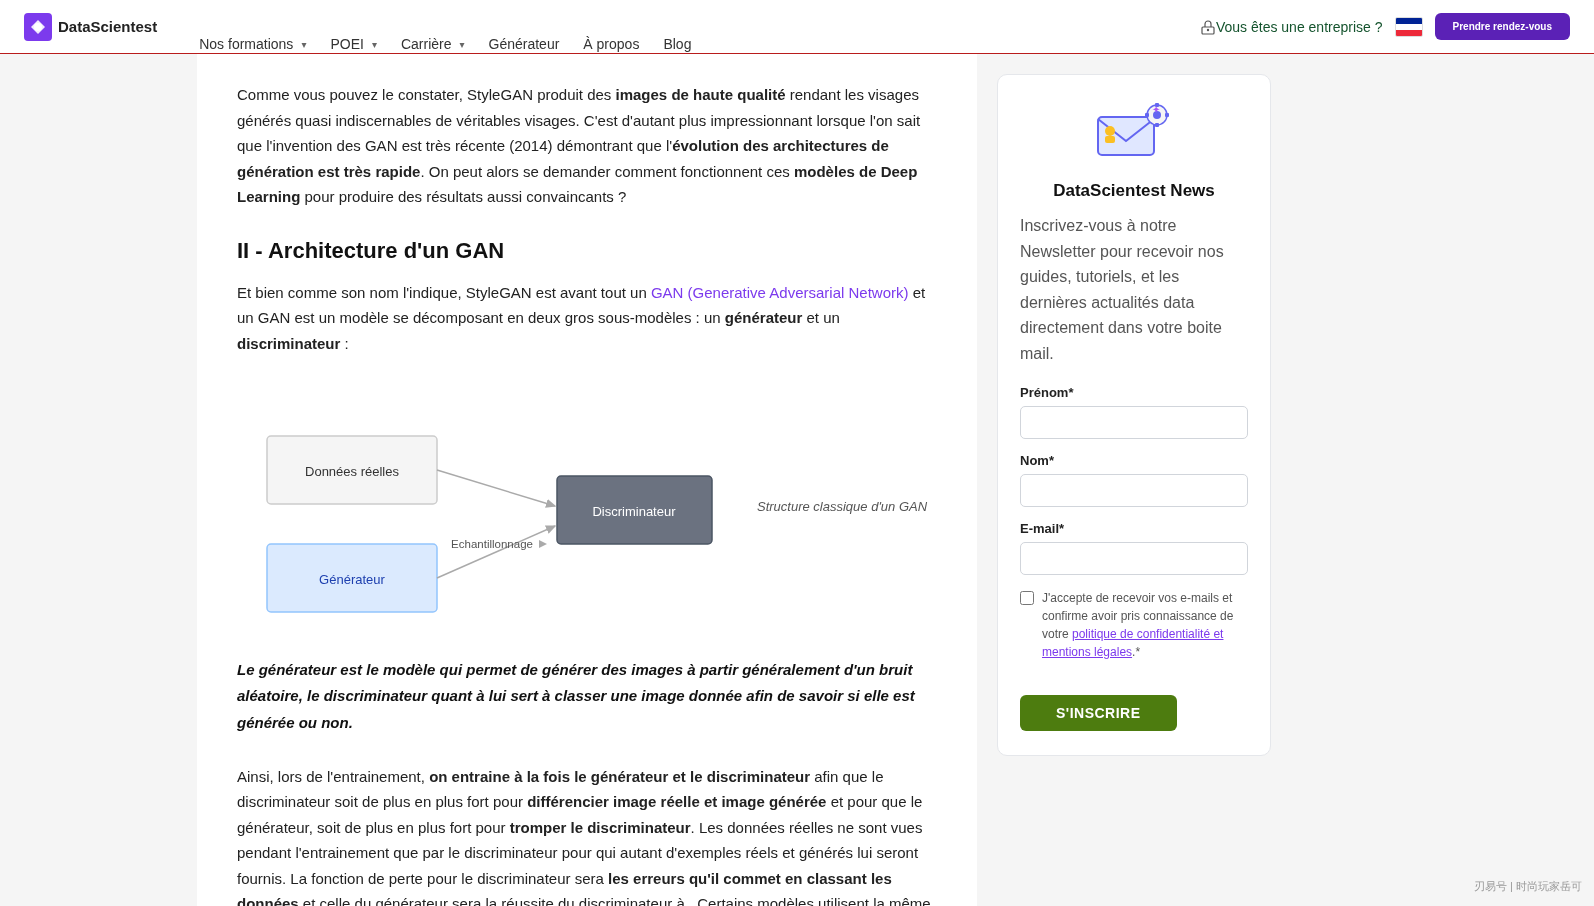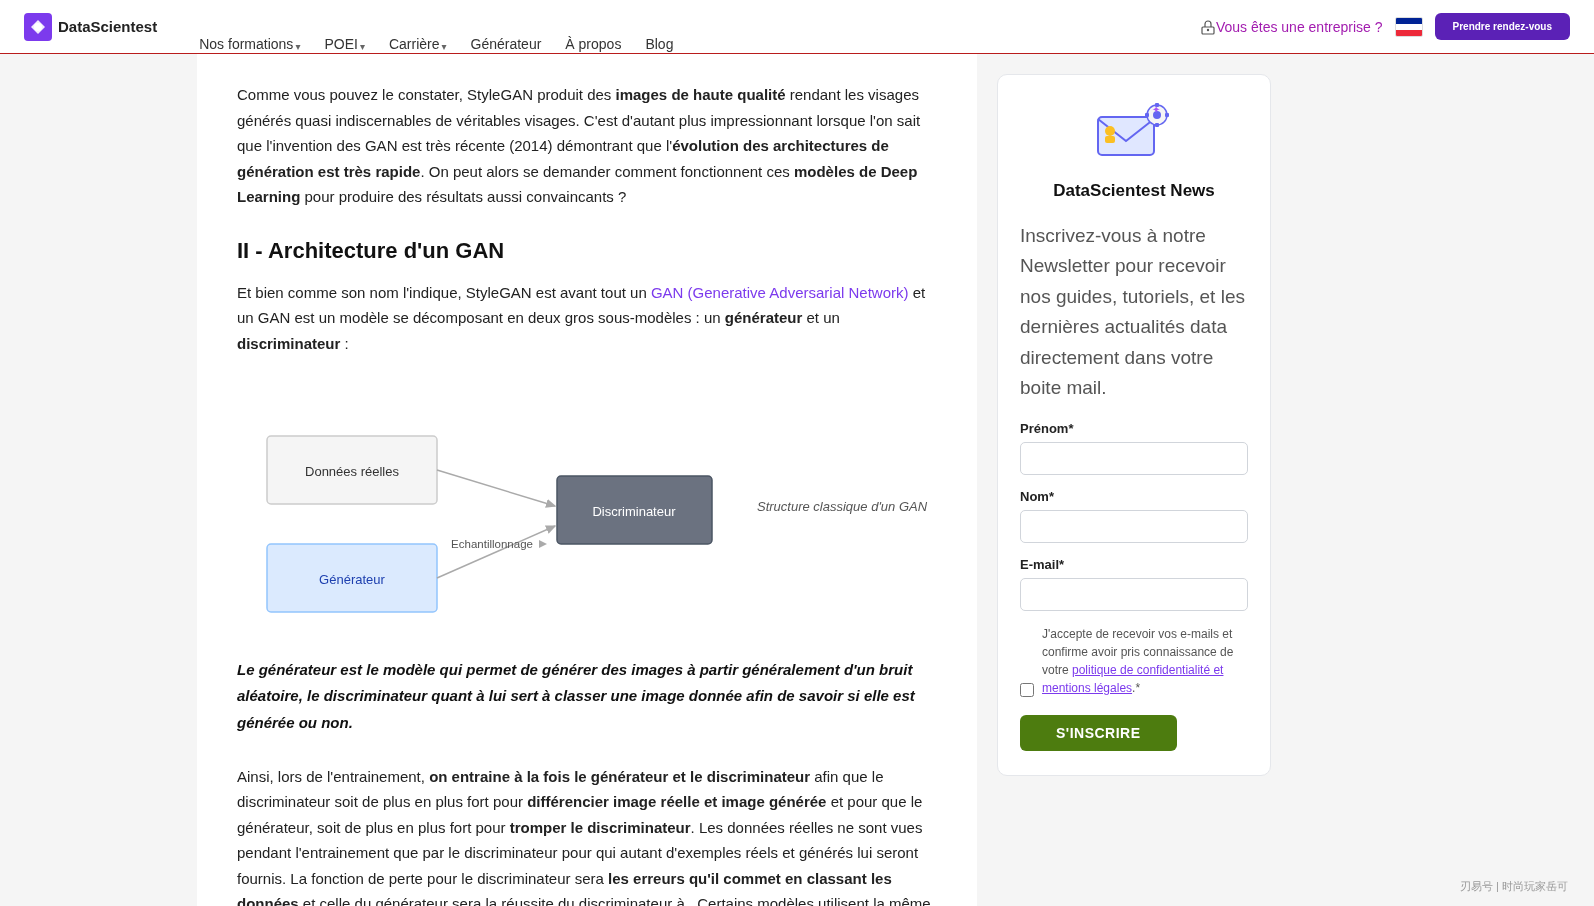--- a/index.html
+++ b/index.html
@@ -7,24 +7,24 @@
 
     
     nav {
       position: fixed; top: 0; left: 0; right: 0; height: 54px;
       background: #fff; border-bottom: 1px solid #b91c1c;
       display: flex; align-items: center; padding: 0 24px; gap: 8px; z-index: 100;
     }
     .nav-logo { display: flex; align-items: center; gap: 6px; margin-right: 24px; text-decoration: none; }
     .nav-logo-icon { width: 28px; height: 28px; }
     .nav-links { display: flex; align-items: center; gap: 4px; flex: 1; }
-    .nav-item { display: flex; align-items: flex-end; gap: 2px; padding: 6px 10px; cursor: pointer; font-size: 14px; color: #333; border-radius: 4px; white-space: nowrap; margin-top: 35px; }
+    .nav-item { display: flex; align-items: center; gap: 8px; padding: 6px 10px; cursor: pointer; font-size: 14px; color: #333; border-radius: 4px; white-space: nowrap; margin-top: 35px; }
     .nav-chevron { font-size: 10px; color: #666; }
     .nav-right { display: flex; align-items: center; gap: 12px; margin-left: auto; }
-    .nav-enterprise { display: flex; align-items: center; gap: 0; font-size: 14px; color: #a21caf; cursor: pointer; }
+    .nav-enterprise { display: flex; align-items: center; gap: 0; font-size: 14px; color: #14532d; cursor: pointer; }
     .nav-flag { width: 28px; height: 20px; border: 1px solid #ddd; border-radius: 2px; overflow: hidden; display: flex; flex-direction: column; }
     .flag-blue { flex: 1; background: #002395; }
     .flag-white { flex: 1; background: #fff; }
     .flag-red { flex: 1; background: #ED2939; }
     .nav-cta {
       background: #5b21b6; color: #fff; padding: 8px 18px; border-radius: 6px;
       font-size: 10px; font-weight: 600; cursor: pointer; border: none; white-space: nowrap;
     }
 
     
@@ -47,37 +47,37 @@
     .diagram-svg-container { background: #fff; border: none; }
     .diagram-caption { font-size: 13px; color: #555; font-style: italic; margin-top: 8px; text-align: left; }
 
     
     .quote-block { font-size: 15px; line-height: 1.75; font-style: italic; font-weight: 700; color: #111; margin: 20px 0 28px; }
 
     
     .sidebar-card { background: #fff; border: 1px solid #e5e7eb; border-radius: 10px; padding: 24px 22px; }
     .sidebar-icon-wrapper { display: flex; justify-content: center; margin-bottom: 14px; }
     .sidebar-icon { width: 80px; height: 68px; }
-    .sidebar-title { font-size: 17px; font-weight: 700; color: #111; margin-bottom: 20px; text-align: center; }
-    .sidebar-desc { font-size: 19px; color: #555; line-height: 1.6; margin-bottom: 18px; text-align: left; }
+    .sidebar-title { font-size: 17px; font-weight: 700; color: #111; margin-bottom: 12px; text-align: center; }
+    .sidebar-desc { font-size: 16px; color: #555; line-height: 1.6; margin-bottom: 18px; text-align: left; }
     .sidebar-label { font-size: 13px; font-weight: 600; color: #222; margin-bottom: 6px; }
     .sidebar-input {
       width: 100%; border: 1px solid #d1d5db; border-radius: 5px;
       padding: 8px 10px; font-size: 13px; color: #222; margin-bottom: 14px; outline: none;
     }
-    .sidebar-checkbox-row { display: flex; align-items: flex-end; gap: 8px; margin-bottom: 18px; }
+    .sidebar-checkbox-row { display: flex; align-items: flex-start; gap: 8px; margin-bottom: 34px; }
     .sidebar-checkbox { width: 14px; height: 14px; min-width: 14px; margin-top: 2px; accent-color: #7c3aed; cursor: pointer; }
     .sidebar-checkbox-label { font-size: 12px; color: #555; line-height: 1.5; }
     .sidebar-checkbox-label a { color: #7c3aed; }
     .sidebar-submit {
       background: #4d7c0f; color: #fff; border: none; padding: 10px 36px;
       border-radius: 6px; font-size: 14px; font-weight: 700; cursor: pointer; letter-spacing: 0.5px;
     }
 
-    .watermark { position: fixed; bottom: 12px; right: 26px; font-size: 11px; color: #999; margin-top: 32px; }
+    .watermark { position: fixed; bottom: 12px; right: 12px; font-size: 11px; color: #999; margin-top: 32px; }
   </style>
 </head>
 <body>
 
 <nav>
   <a class="nav-logo" href="#">
     <svg class="nav-logo-icon" viewBox="0 0 28 28" fill="none" xmlns="http://www.w3.org/2000/svg">
       <rect width="28" height="28" rx="4" fill="#7c3aed"></rect>
       <path d="M7 14 L14 7 L21 14 L14 21 Z" fill="white" opacity="0.9"></path>
       <circle cx="14" cy="14" r="4" fill="#fff"></circle>

